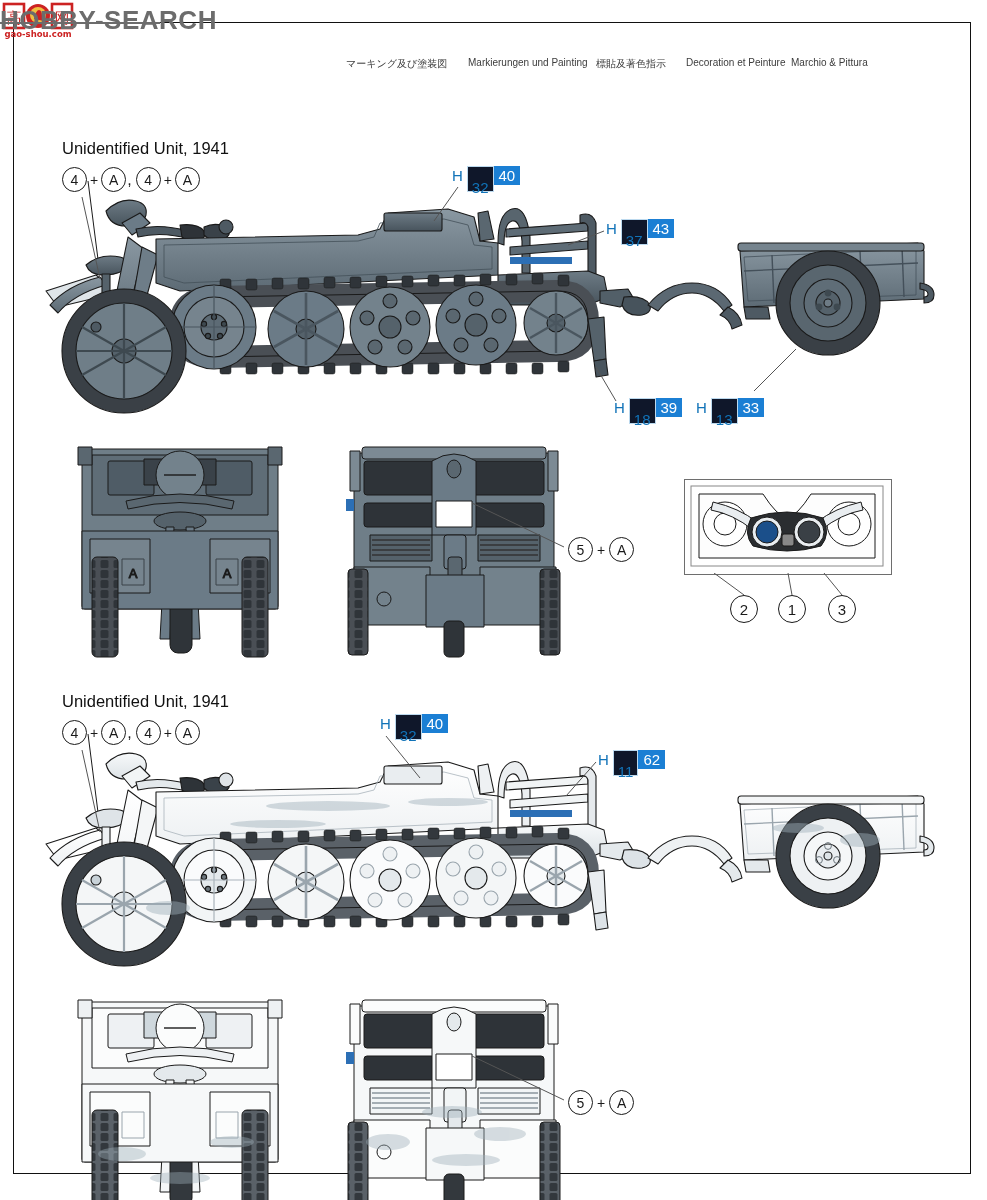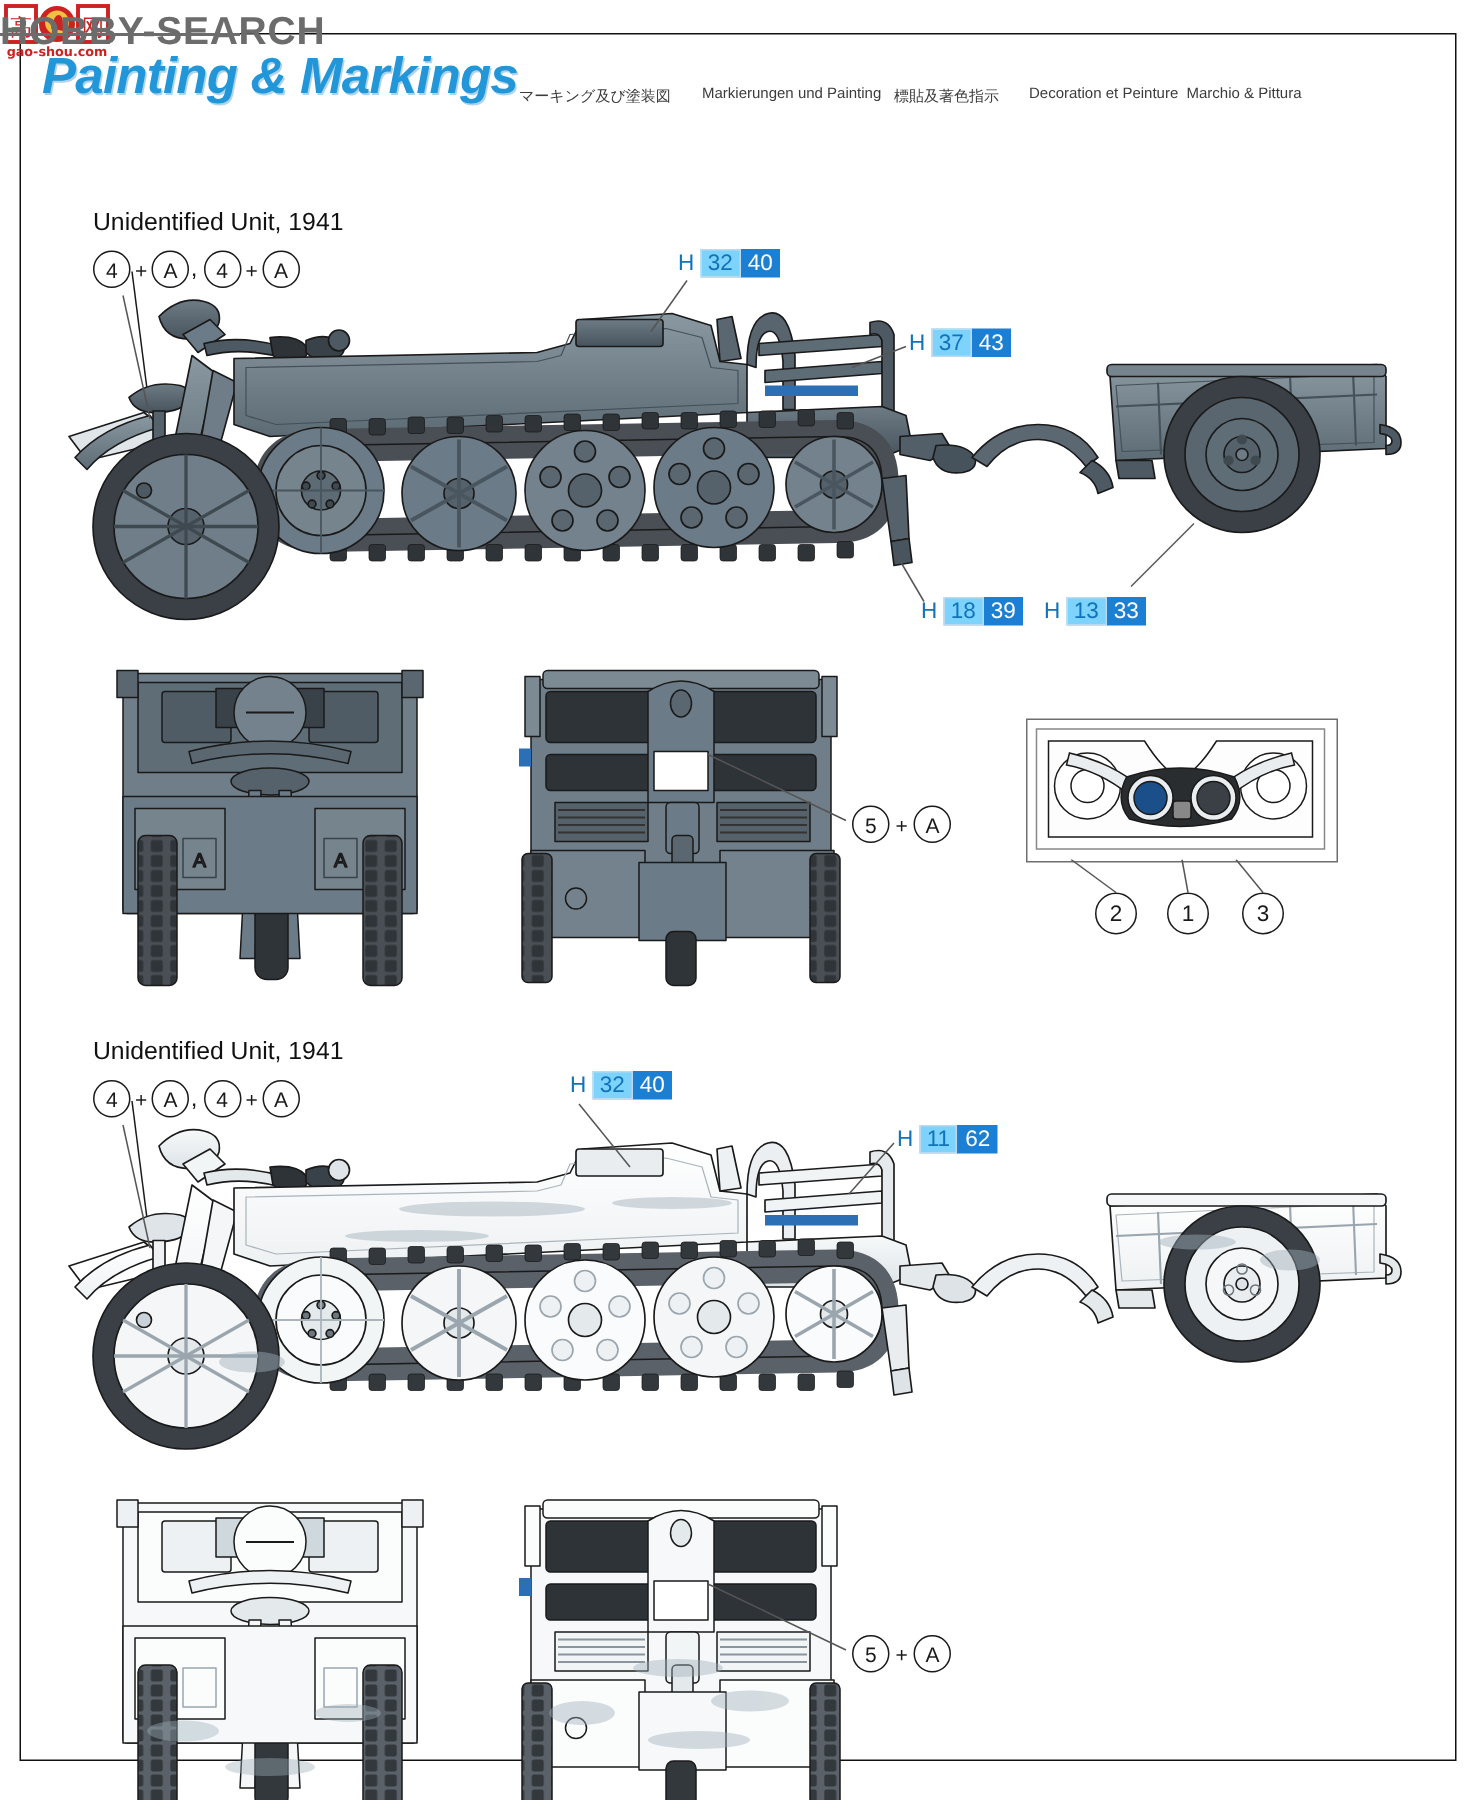--- a/index.html
+++ b/index.html
@@ -35,22 +35,22 @@
   .circ{display:inline-flex;align-items:center;justify-content:center;
       width:23px;height:23px;border:1.3px solid #1a1a1a;border-radius:50%;
       font-size:14px;line-height:1;background:transparent;}
   .plus{padding:0 2px;font-size:14px;}
   .comma{padding-right:3px;}
 
   
   .paint{position:absolute;display:flex;align-items:stretch;height:19px;
       font-size:15px;font-weight:500;white-space:nowrap;}
   .paint .pfx{color:#1173b8;padding-right:4px;line-height:19px;}
-  .paint .n1{background:#7dd3fc;color:#1173b8;border:1px solid #bcd9ee;
-      padding:0 4px;line-height:17px;}
+  .paint .n1{background:#0f172a;color:#1173b8;border:1px solid #bcd9ee;
+      padding:12px 4px;line-height:17px;}
   .paint .n2{background:#1b7fd4;color:#fff;padding:0 5px;line-height:19px;font-weight:normal;}
 
   
   .art{position:absolute;}
   .art svg{display:block;overflow:visible;}
 
   
   #detail-inset{position:absolute;left:656px;top:340px;width:206px;height:94px;
       border:1.2px solid #6e6e6e;background:#fff;}
   .inset-callouts{position:absolute;left:656px;top:440px;width:206px;height:30px;}
@@ -73,21 +73,20 @@
     <circle cx="36" cy="15" r="12" fill="#cc2222"></circle>
     <circle cx="36" cy="14" r="8" fill="#f0c040"></circle>
     <path d="M32 18 q2-9 5-9 q3 0 3 6 l3 1 -1 4 z" fill="#cc2222"></path>
     <rect x="50" y="3" width="20" height="24" fill="none" stroke="#cc2222" stroke-width="2.6"></rect>
     <text x="60" y="22" font-size="15" fill="#cc2222" text-anchor="middle" font-family="DejaVu Sans, sans-serif">网</text>
     <text x="36" y="36" font-size="8.5" fill="#cc2222" text-anchor="middle" font-weight="bold" font-family="DejaVu Sans, sans-serif">gao-shou.com</text>
   </svg>
 </div>
 
 <div id="header">
-  <div id="main-title">Painting &amp; Markings</div>
   <div class="sub-lang" style="left:318px">マーキング及び塗装図</div>
   <div class="sub-lang" style="left:440px">Markierungen und Painting</div>
   <div class="sub-lang" style="left:568px">標貼及著色指示</div>
   <div class="sub-lang" style="left:658px">Decoration et Peinture</div>
   <div class="sub-lang" style="left:763px">Marchio &amp; Pittura</div>
 </div>
 
 <div class="scheme" id="scheme-1">
 
   <div class="scheme-title">Unidentified Unit, 1941</div>

